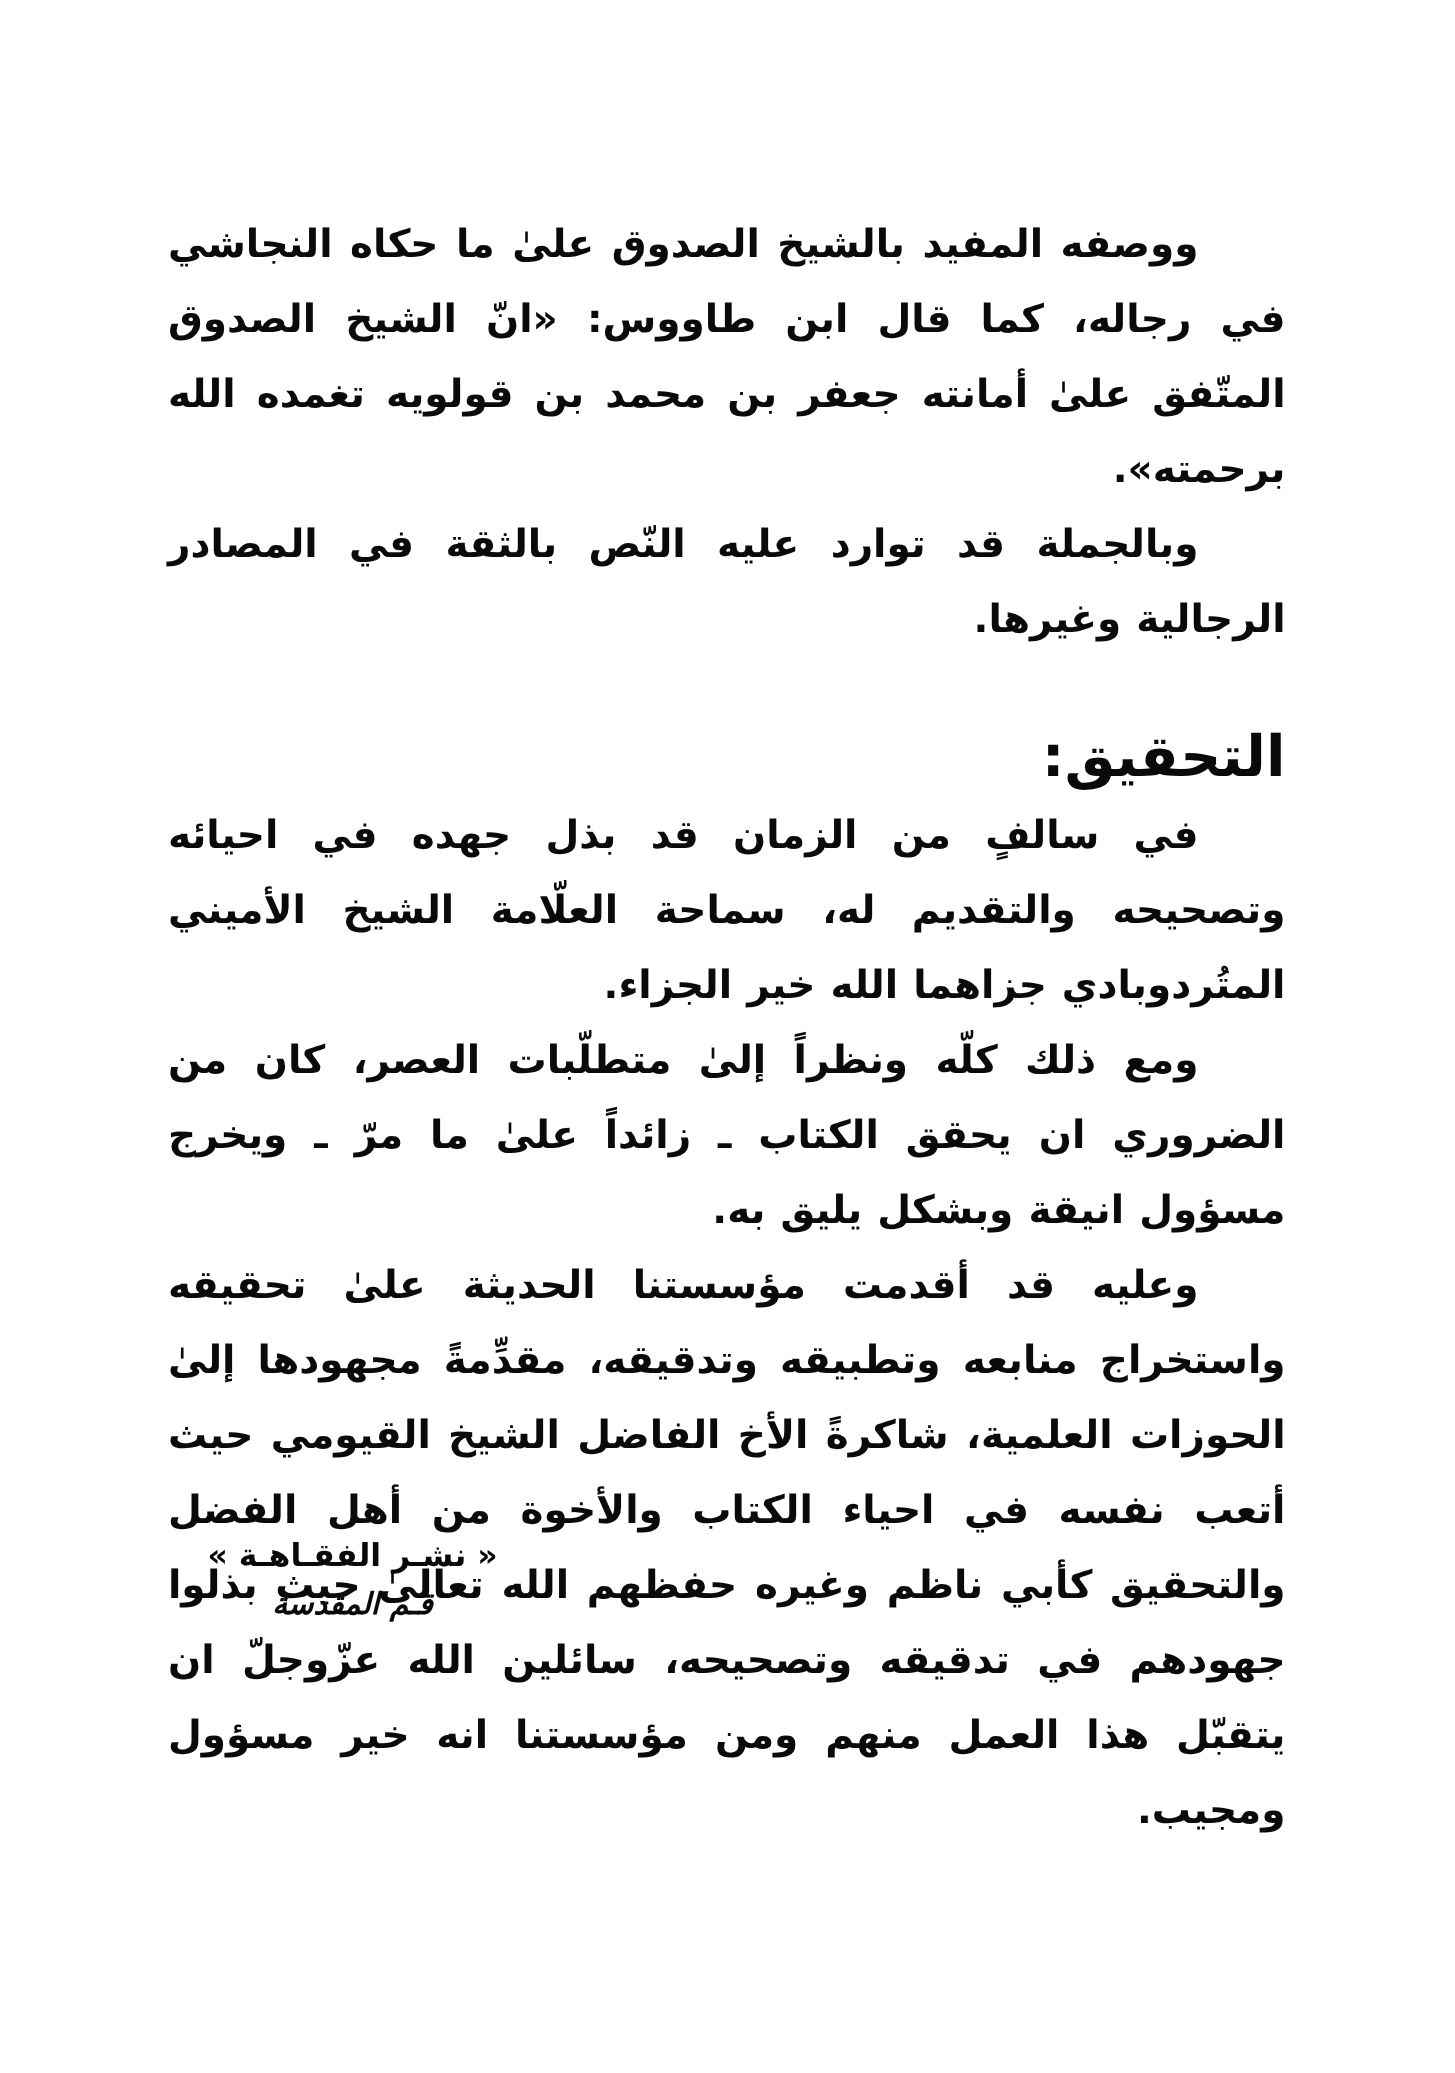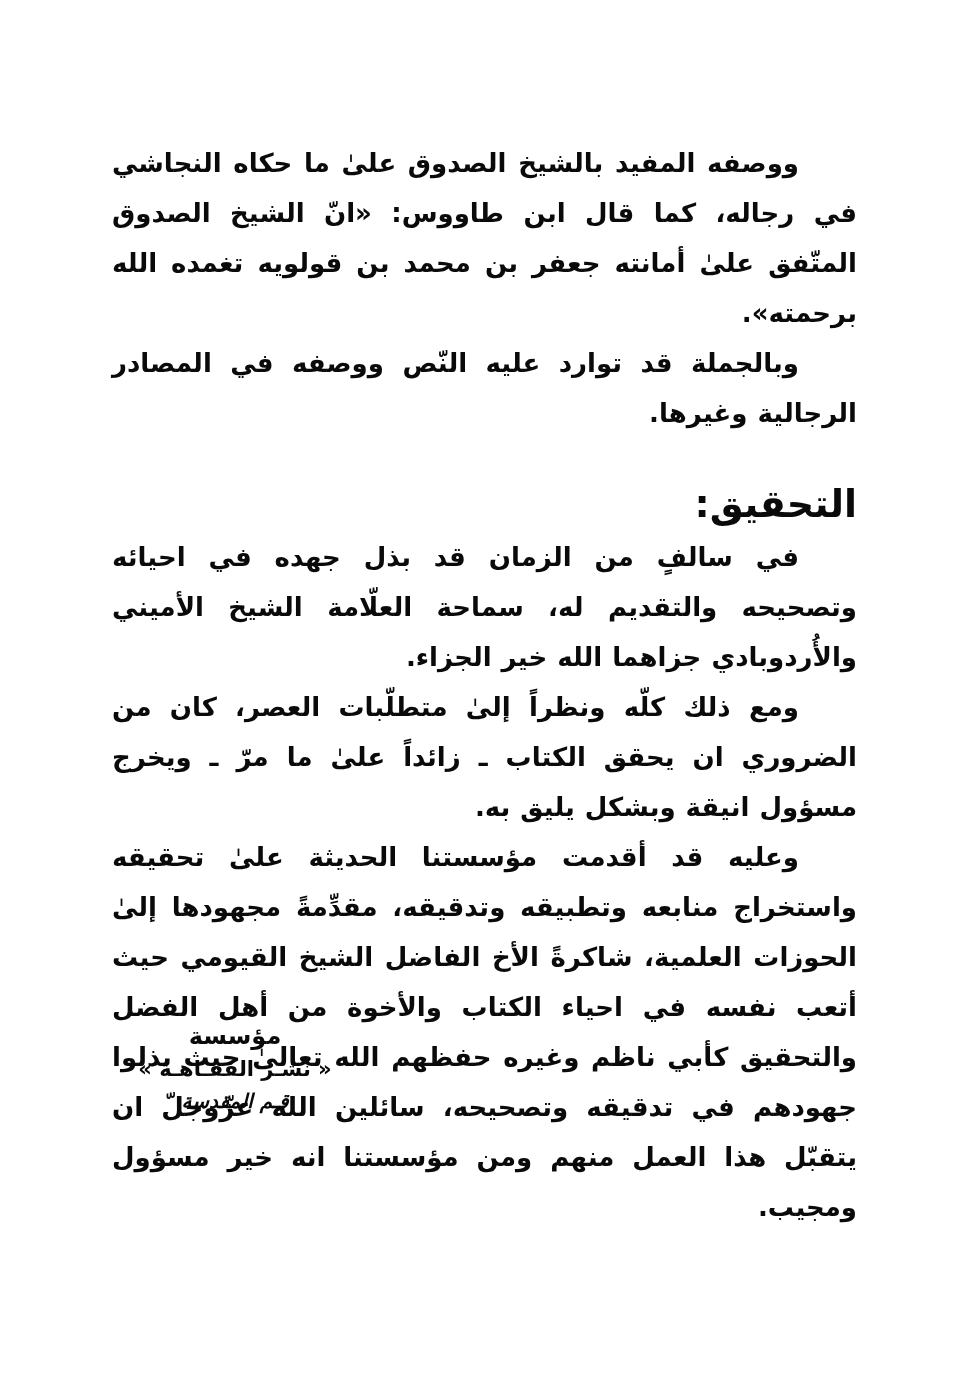--- a/index.html
+++ b/index.html
@@ -72,31 +72,30 @@
 </style>
 </head>
 <body>
 
 <div class="page">
 
   <div class="text-block">
 
     <p class="para">ووصفه المفيد بالشيخ الصدوق علىٰ ما حكاه النجاشي في رجاله، كما قال ابن طاووس: «انّ الشيخ الصدوق المتّفق علىٰ أمانته جعفر بن محمد بن قولويه تغمده الله برحمته».</p>
 
-    <p class="para">وبالجملة قد توارد عليه النّص ووصفه في المصادر الرجالية وغيرها.</p>
+    <p class="para">وبالجملة قد توارد عليه النّص بالثقة في المصادر الرجالية وغيرها.</p>
 
     <h2 class="section-heading">التحقيق:</h2>
 
-    <p class="para">في سالفٍ من الزمان قد بذل جهده في احيائه وتصحيحه والتقديم له، سماحة العلّامة الشيخ الأميني والأُردوبادي جزاهما الله خير الجزاء.</p>
+    <p class="para">في سالفٍ من الزمان قد بذل جهده في احيائه وتصحيحه والتقديم له، سماحة العلّامة الشيخ الأميني المتُردوبادي جزاهما الله خير الجزاء.</p>
 
     <p class="para">ومع ذلك كلّه ونظراً إلىٰ متطلّبات العصر، كان من الضروري ان يحقق الكتاب ـ زائداً علىٰ ما مرّ ـ ويخرج مسؤول انيقة وبشكل يليق به.</p>
 
     <p class="para">وعليه قد أقدمت مؤسستنا الحديثة علىٰ تحقيقه واستخراج منابعه وتطبيقه وتدقيقه، مقدِّمةً مجهودها إلىٰ الحوزات العلمية، شاكرةً الأخ الفاضل الشيخ القيومي حيث أتعب نفسه في احياء الكتاب والأخوة من أهل الفضل والتحقيق كأبي ناظم وغيره حفظهم الله تعالىٰ حيث بذلوا جهودهم في تدقيقه وتصحيحه، سائلين الله عزّوجلّ ان يتقبّل هذا العمل منهم ومن مؤسستنا انه خير مسؤول ومجيب.</p>
 
   </div>
 
   <div class="signature">
-    <div class="sig-line-1">مؤسسة</div>
     <div class="sig-line-2">« نشـر الفقـاهـة »</div>
     <div class="sig-line-3">قـم المقدسة</div>
   </div>
 
 </div>
 
 </body></html>

